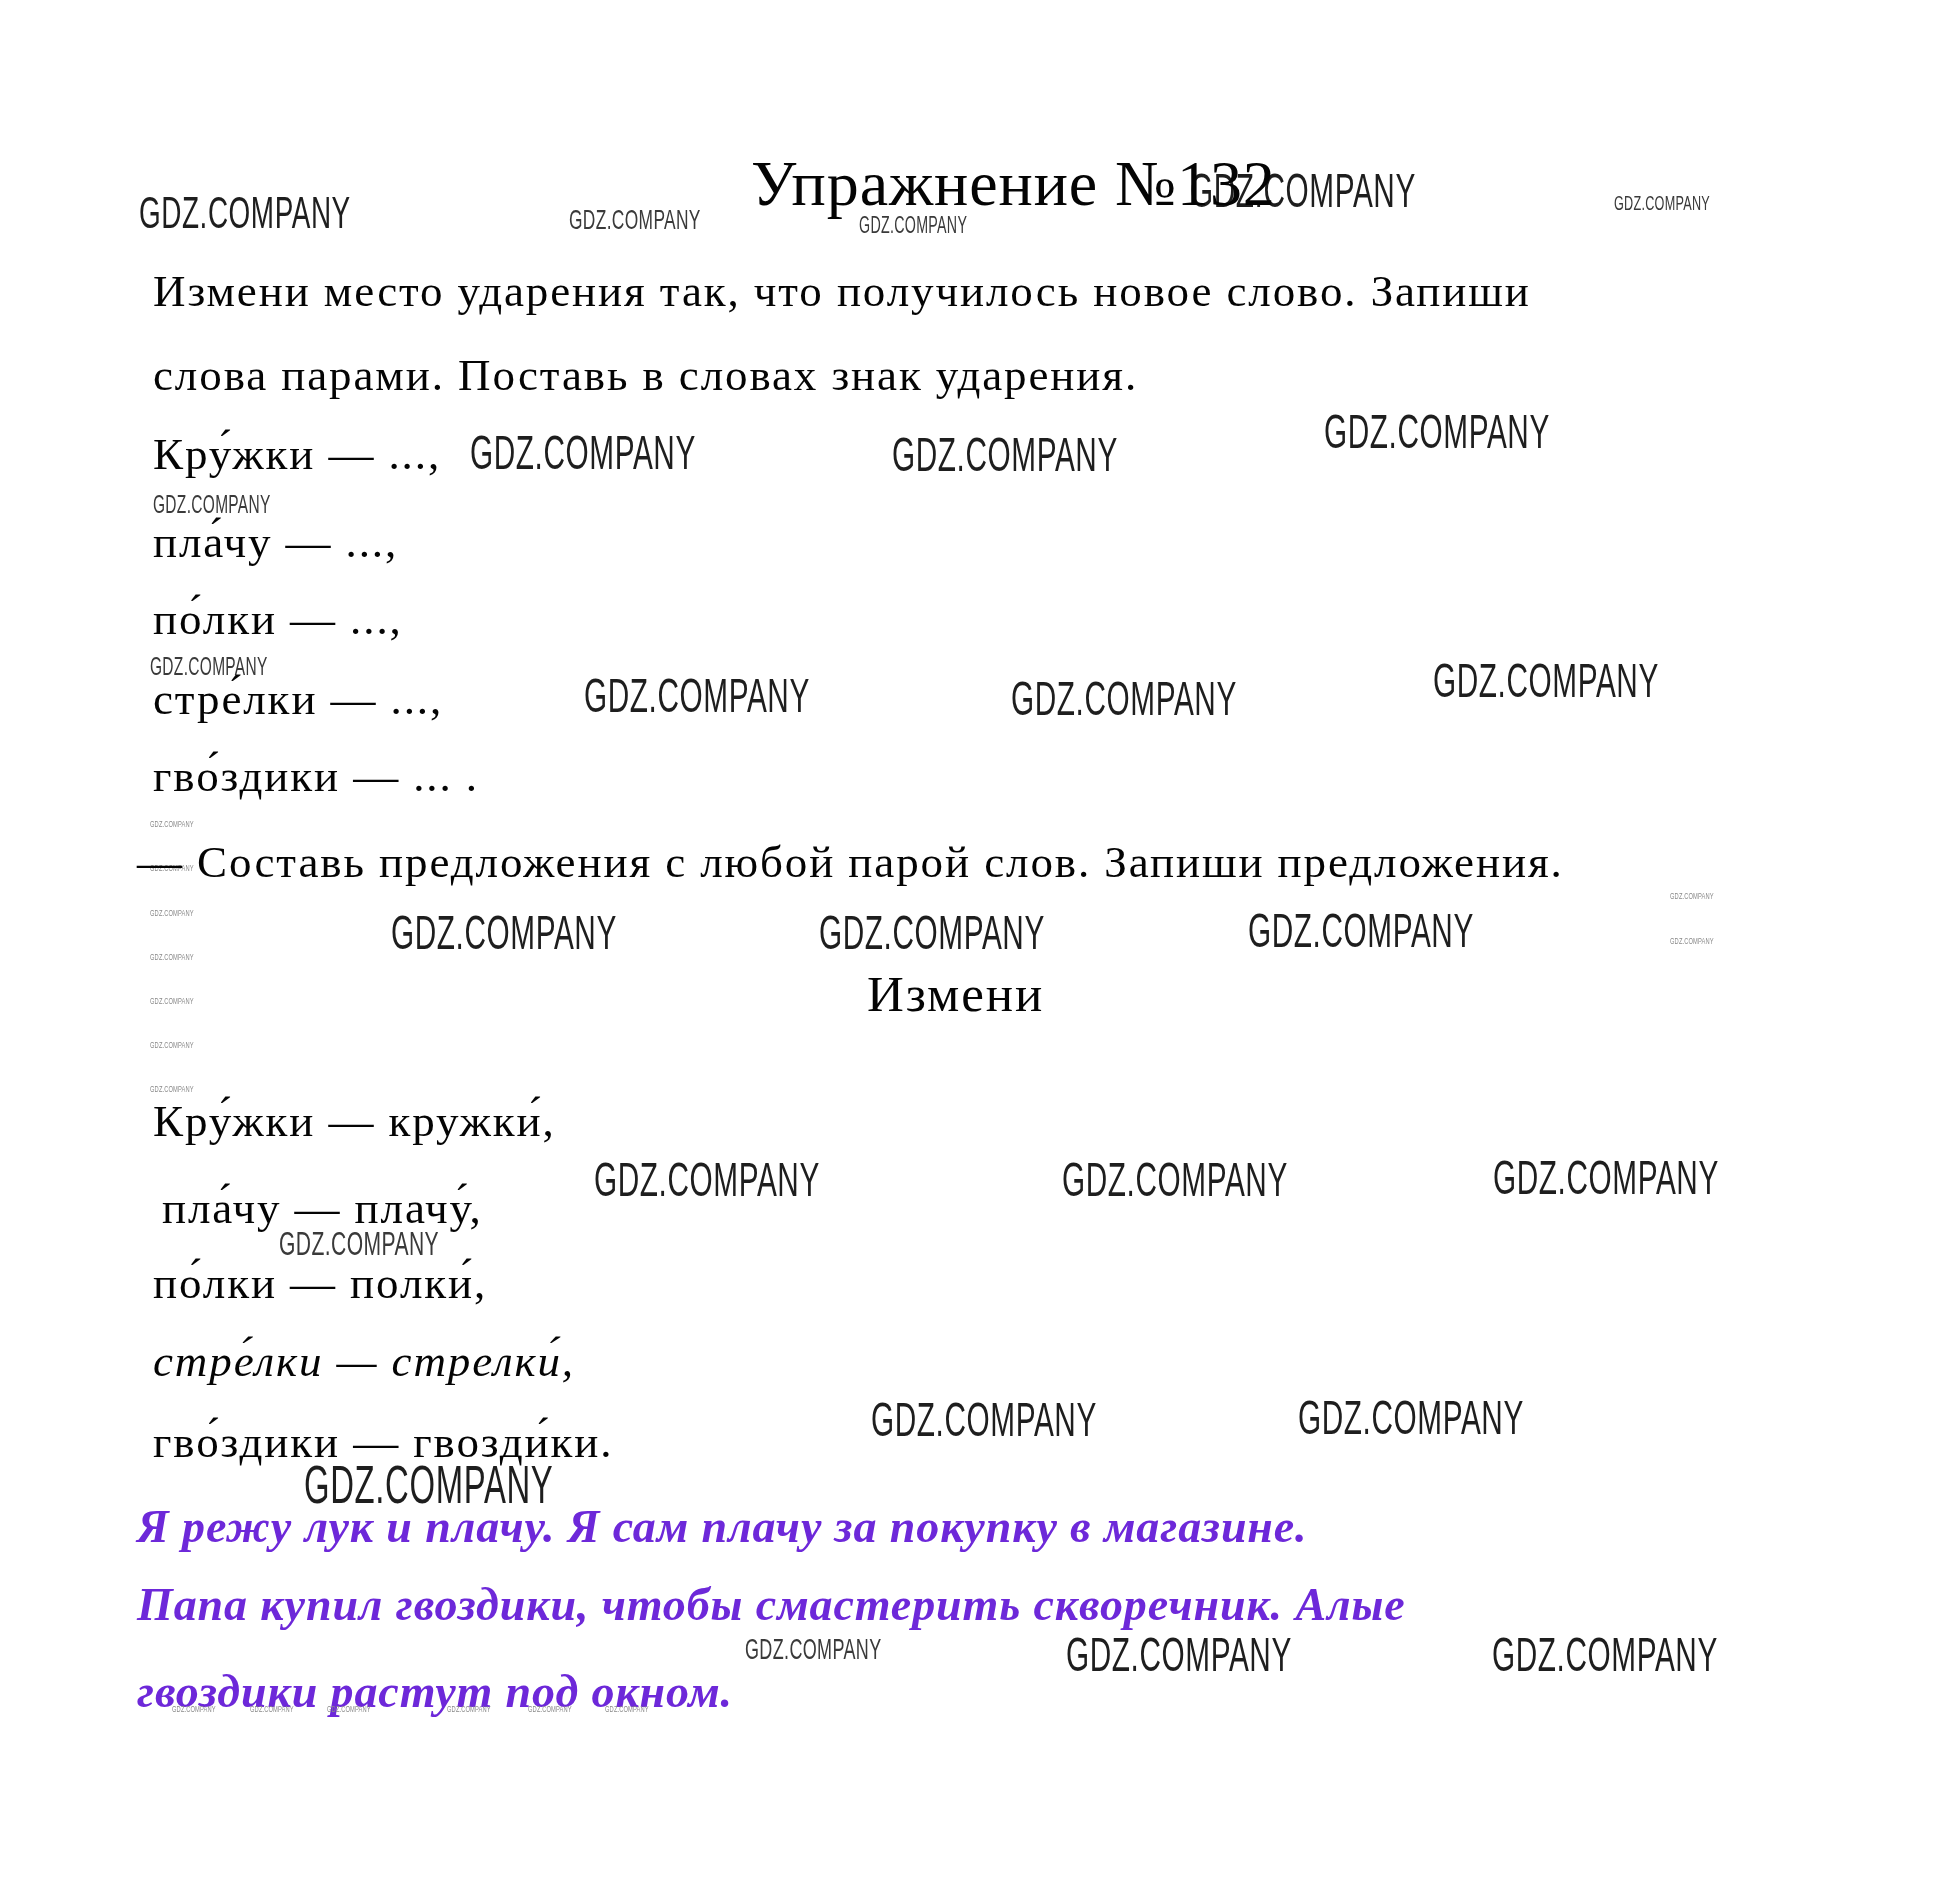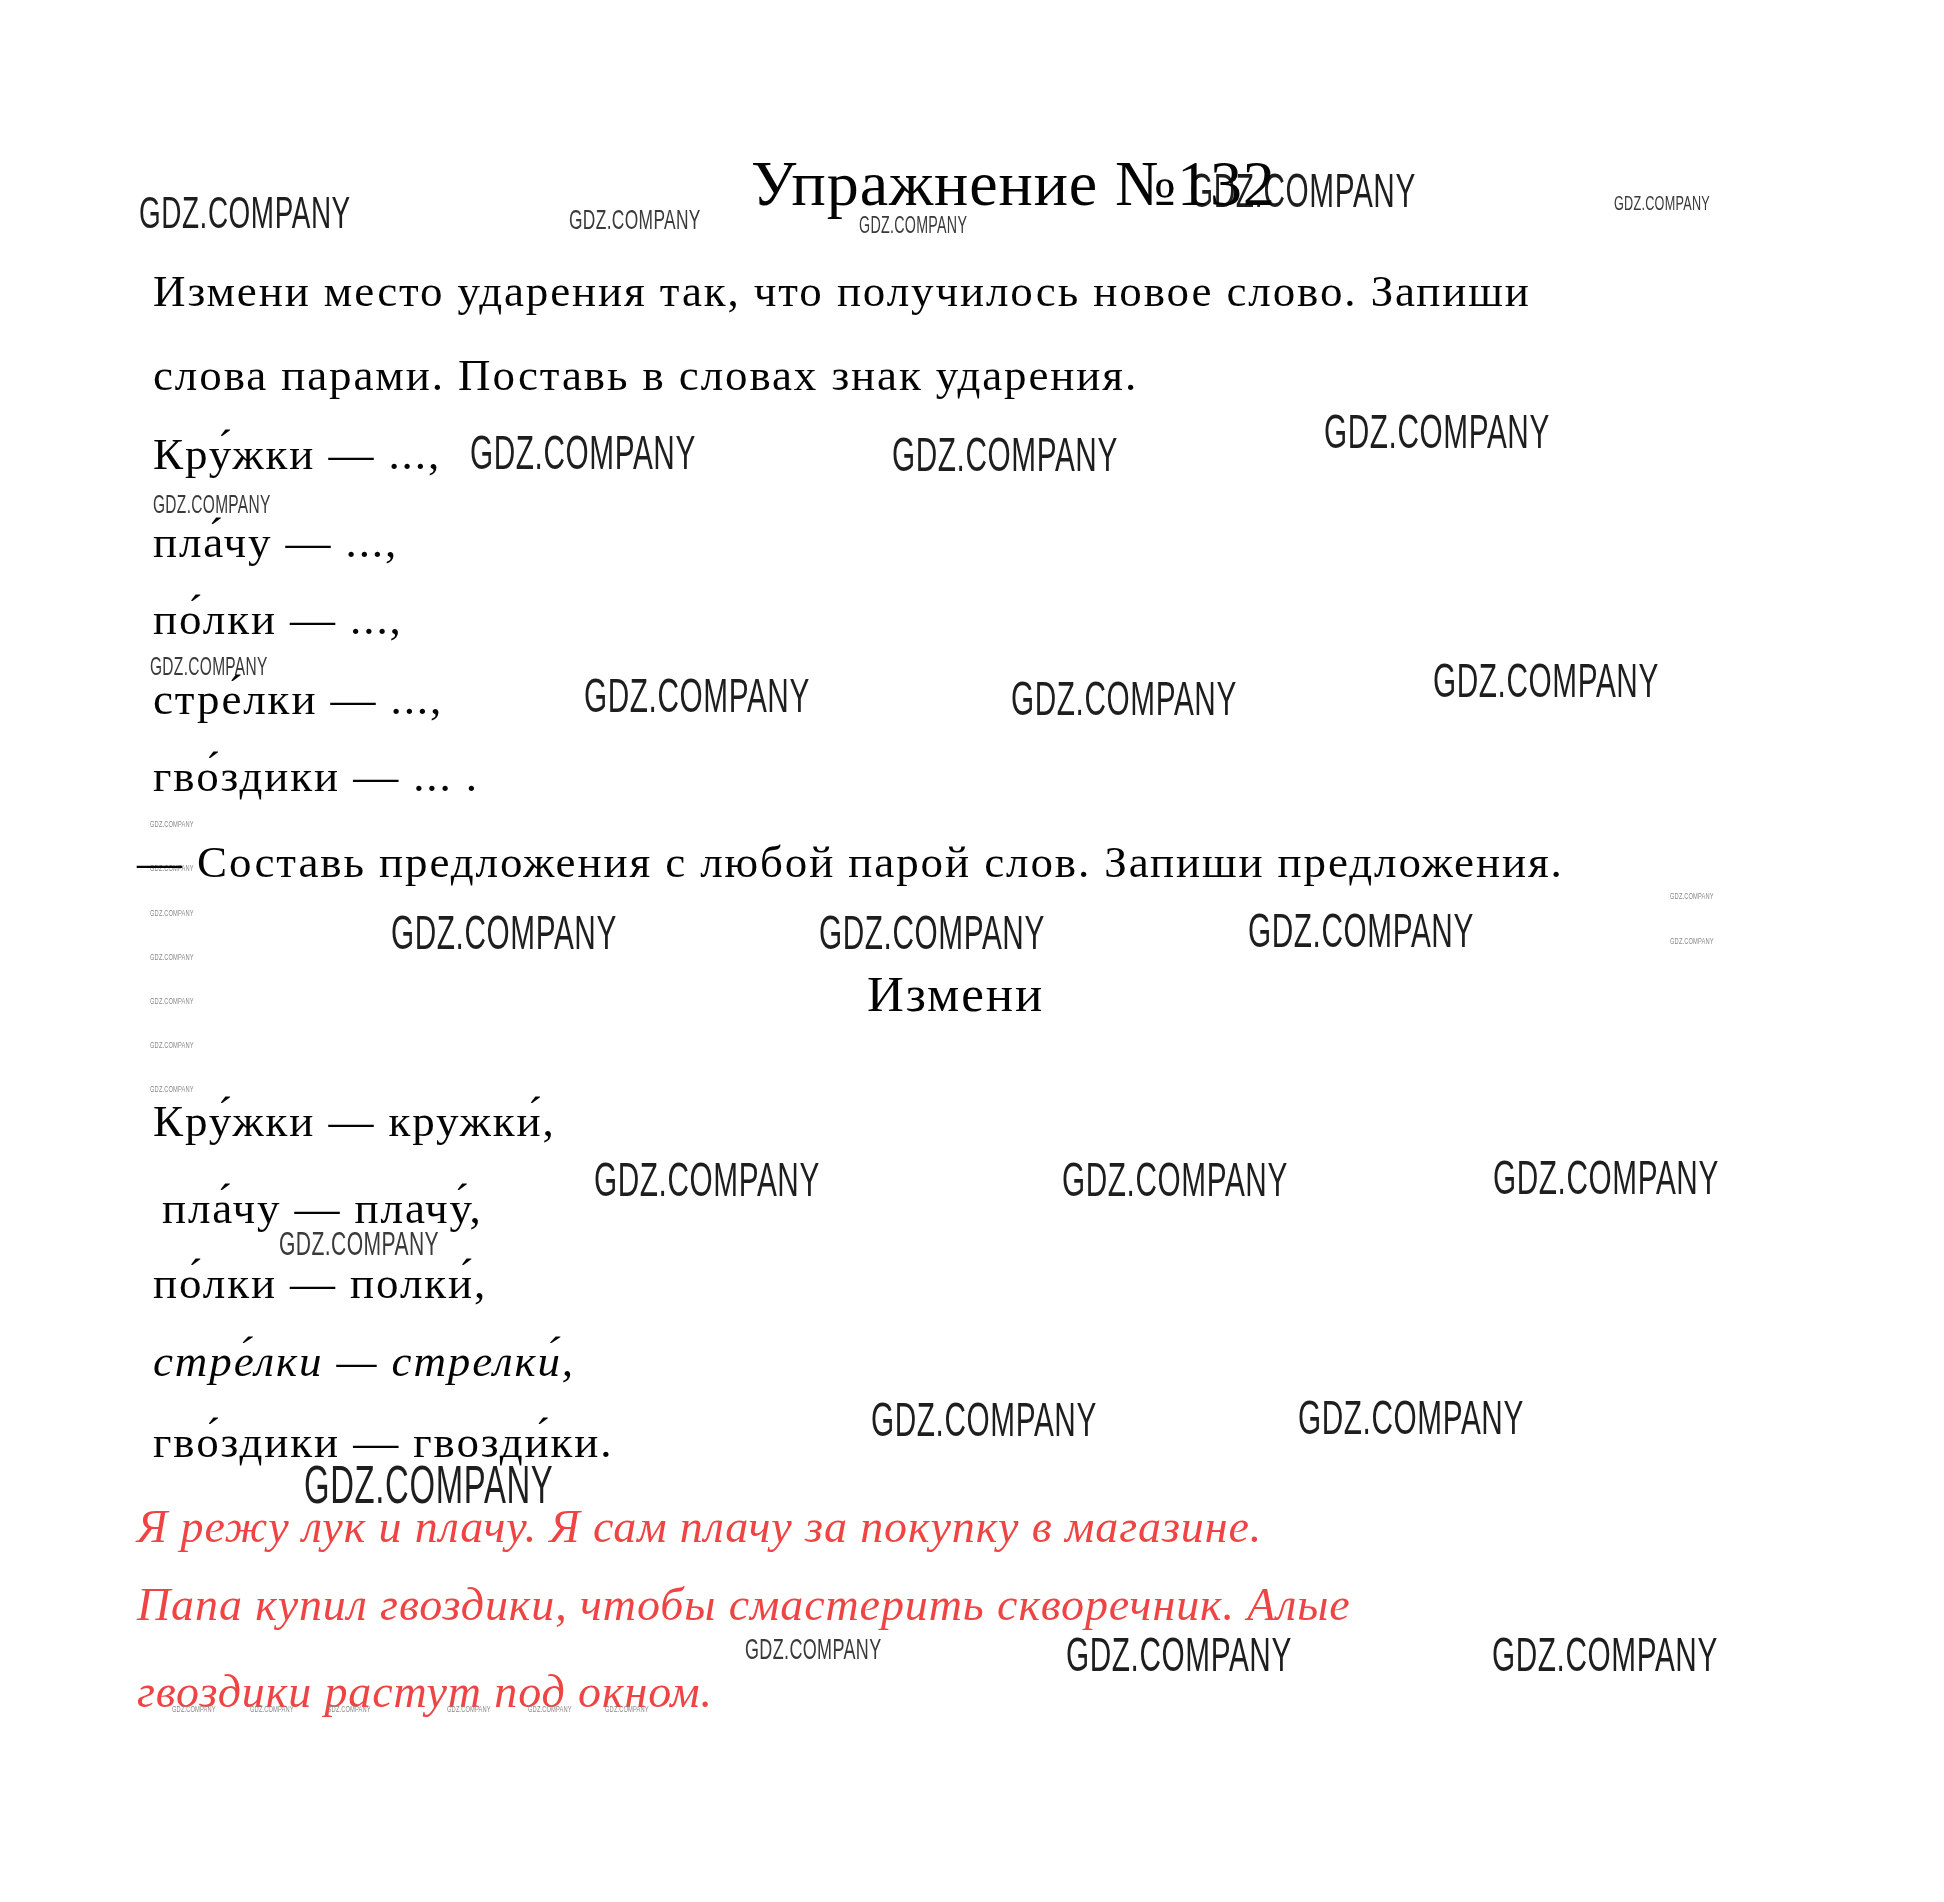--- a/index.html
+++ b/index.html
@@ -3,21 +3,21 @@
 <meta charset="utf-8">
 <style>
   html,body{margin:0;padding:0;background:#fff;}
   .page{position:relative;width:1944px;height:1902px;background:#ffffff;overflow:hidden;
         font-family:"Liberation Serif",serif;color:#000;}
   
   .t{position:absolute;white-space:nowrap;font-family:"Liberation Serif",serif;
      color:#040404;font-size:45px;letter-spacing:1.9px;line-height:1.15;}
   .title{font-size:64px;letter-spacing:0.9px;}
   .heading{font-size:51px;}
-  .bi{font-weight:normal;font-style:italic;font-size:46px;letter-spacing:0.9px;color:#ef4444;}
+  .bi{font-weight:bold;font-style:italic;font-size:46px;letter-spacing:0.9px;color:#6d28d9;}
   
   .wm{position:absolute;white-space:nowrap;font-family:"Liberation Sans",sans-serif;
       color:#1e1e1e;line-height:1;transform:scaleX(.62);transform-origin:0 0;
       letter-spacing:.02em;font-weight:400;}
   .wm.md{color:#3a3a3a;}
   .wm.tiny{color:#8a8a8a;}
 </style>
 </head>
 <body>
 

